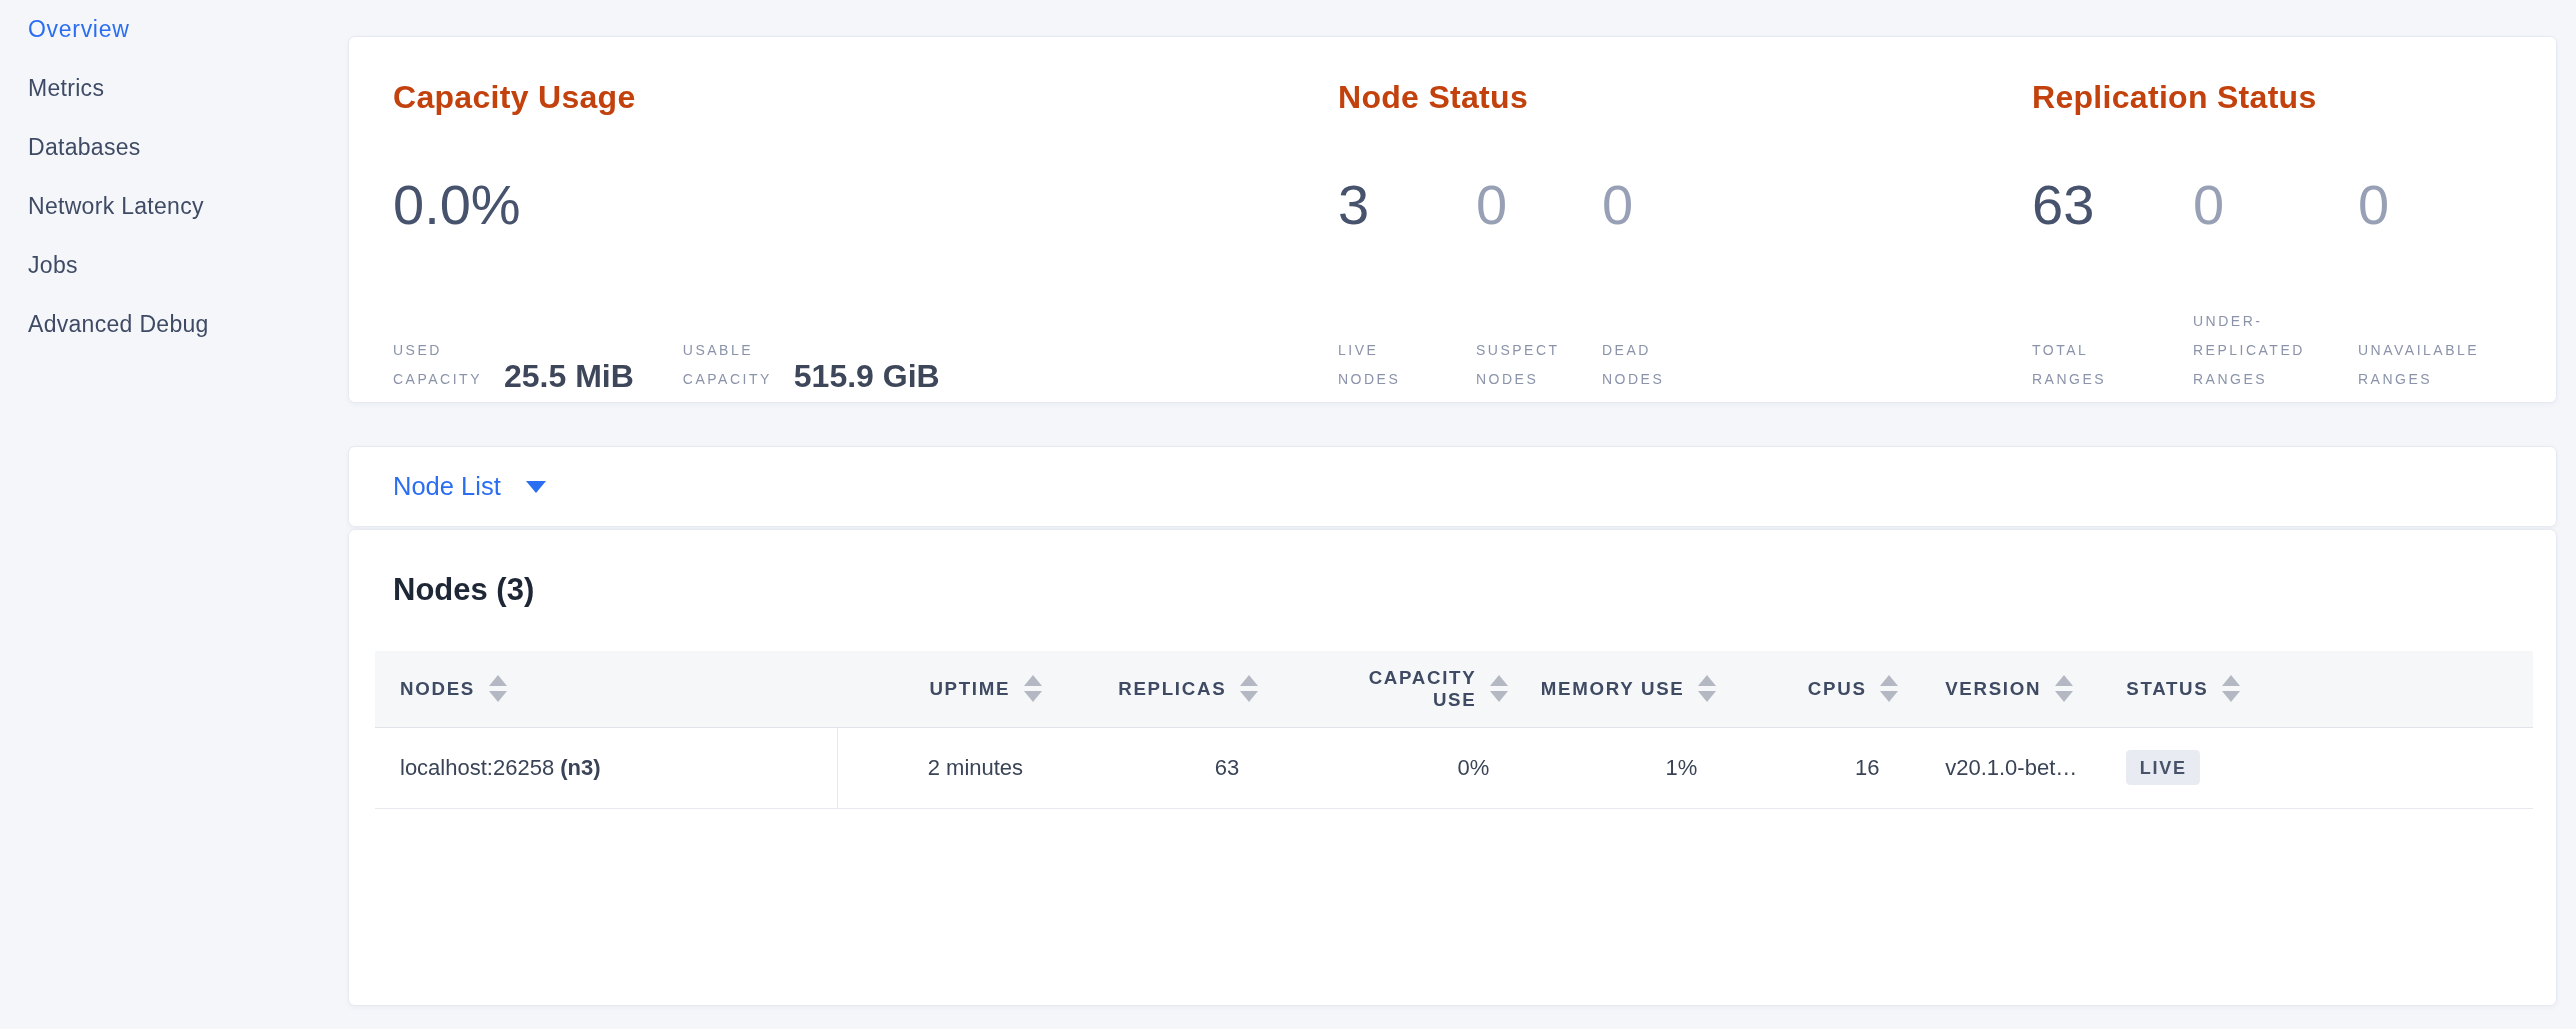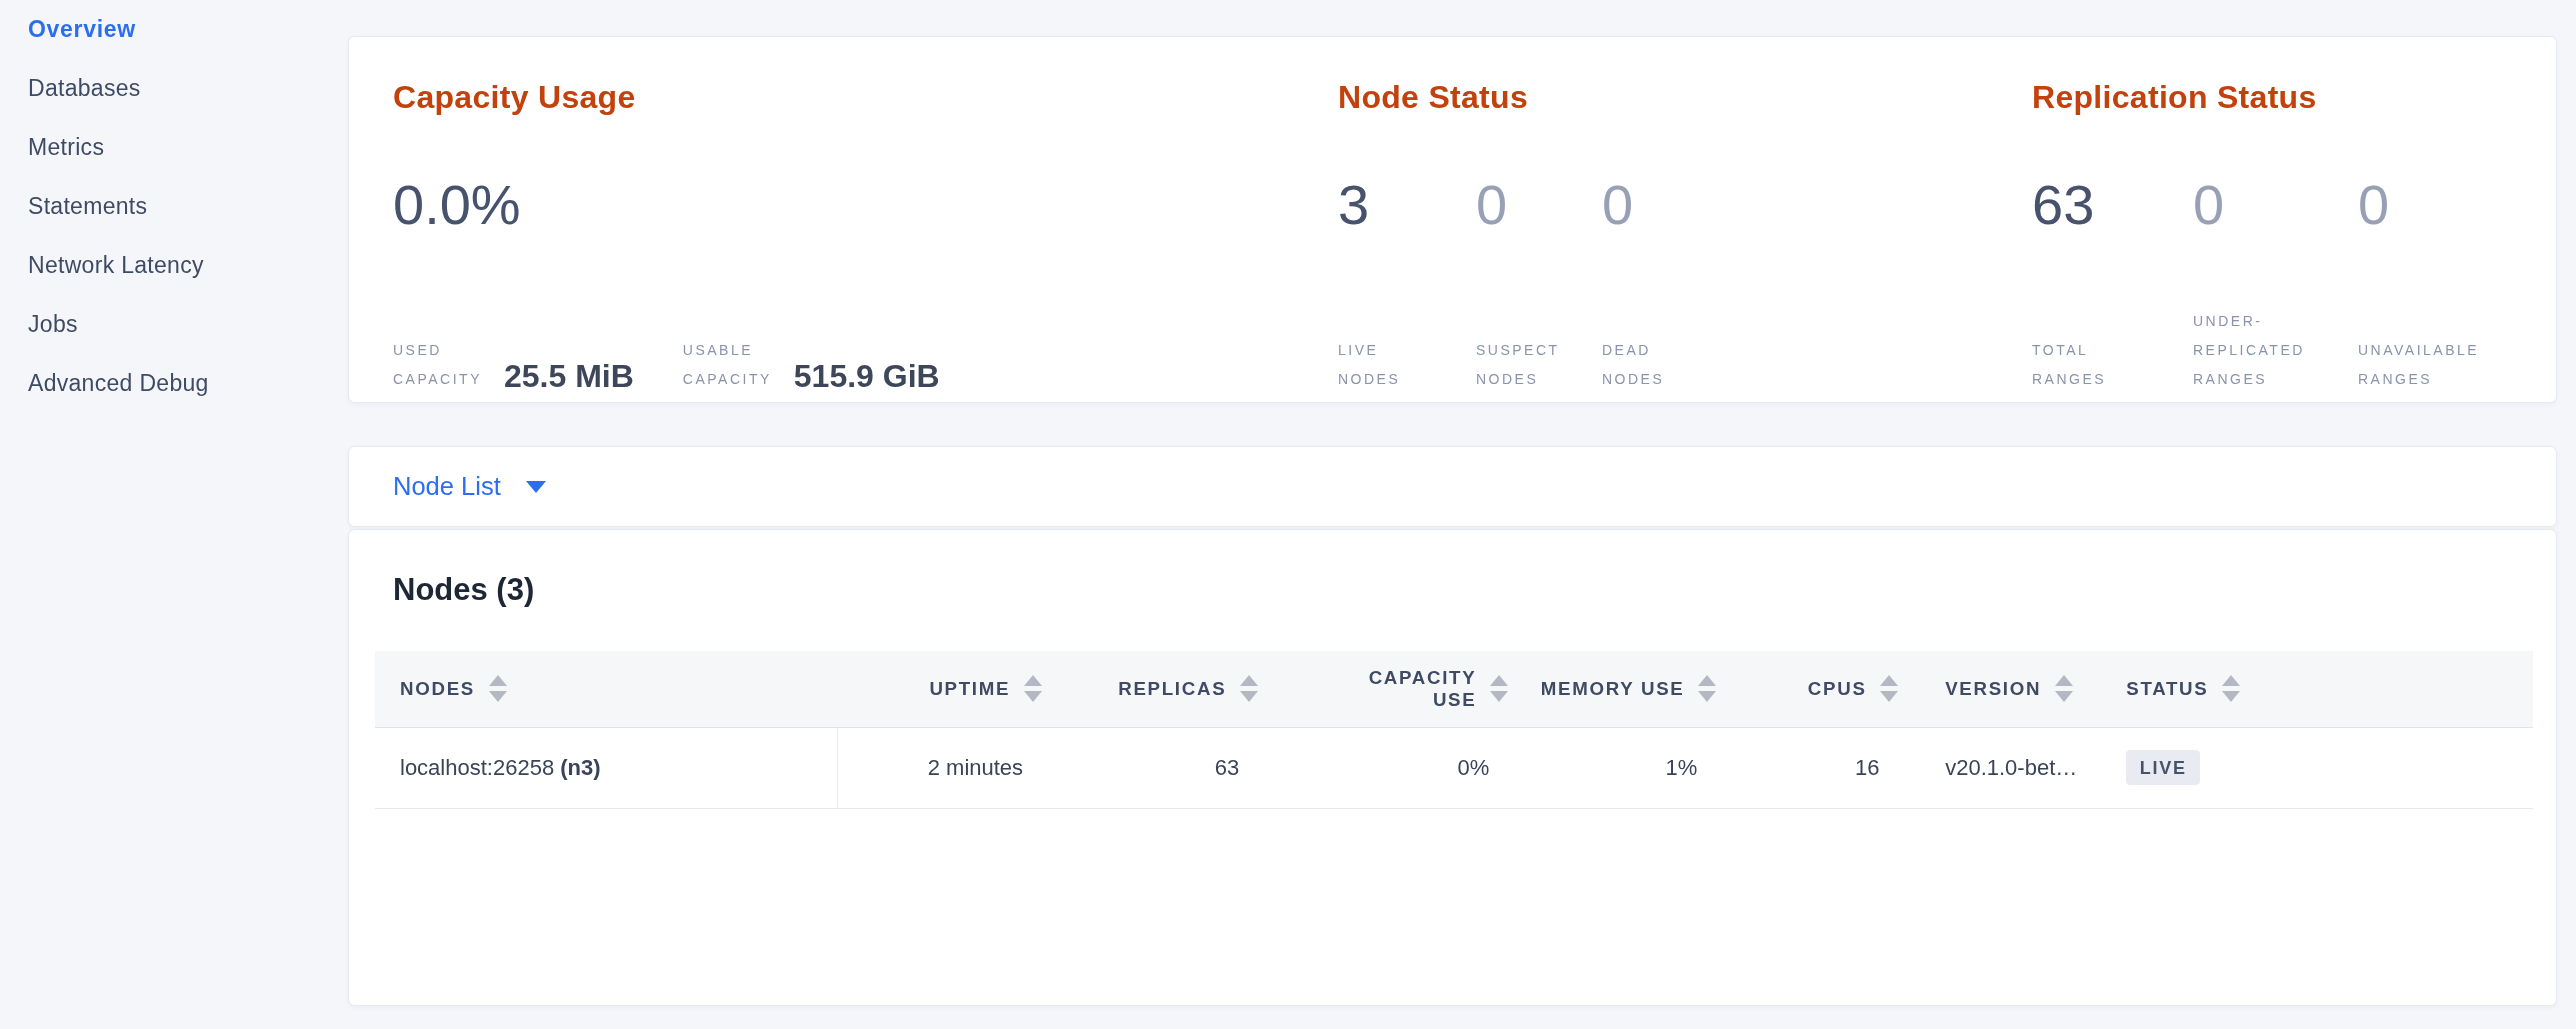--- a/index.html
+++ b/index.html
@@ -10,21 +10,21 @@
     color:#3a4457;
     position:relative;
   }
 
   
   .sidebar { position:absolute; left:0; top:0; width:348px; height:100%; }
   .nav-item {
     height:59px; display:flex; align-items:center; padding-left:28px;
     font-size:23px; color:#3f4b64; cursor:pointer; letter-spacing:0.3px;
   }
-  .nav-item.active { color:#2b6ef2; font-weight:700; letter-spacing:0.7px; }
+  .nav-item.active { color:#2b6ef2; font-weight:400; letter-spacing:0.7px; }
 
   
   .panel {
     position:absolute; left:348px; width:2209px; background:#ffffff;
     border:1.7px solid #e6e9ef; border-radius:6.8px;
     box-shadow:0 1.7px 4.2px rgba(60,70,90,0.05);
   }
   #summary-panel { top:36px;  height:367px; }
   #nodelist-bar  { top:446px; height:81px; display:flex; align-items:center; padding-left:44px; }
   #nodes-panel   { top:529px; height:477px; }
@@ -97,23 +97,22 @@
     font-size:18px; font-weight:700; letter-spacing:1.7px;
     border-radius:4.2px; padding:8.5px 13.6px; line-height:1;
   }
   .cap-use-label { display:inline-block; width:127px; }
 </style>
 </head>
 <body>
 
 <nav class="sidebar">
   <div class="nav-item active">Overview</div>
+  <div class="nav-item">Metrics</div>
   <div class="nav-item">Databases</div>
-  <div class="nav-item">Metrics</div>
-  <div class="nav-item">Statements</div>
   <div class="nav-item">Network Latency</div>
   <div class="nav-item">Jobs</div>
   <div class="nav-item">Advanced Debug</div>
 </nav>
 
 <section class="panel" id="summary-panel">
 
   <div class="section" id="sec-capacity">
     <h2 class="section-title">Capacity Usage</h2>
     <div class="bignum-row">

